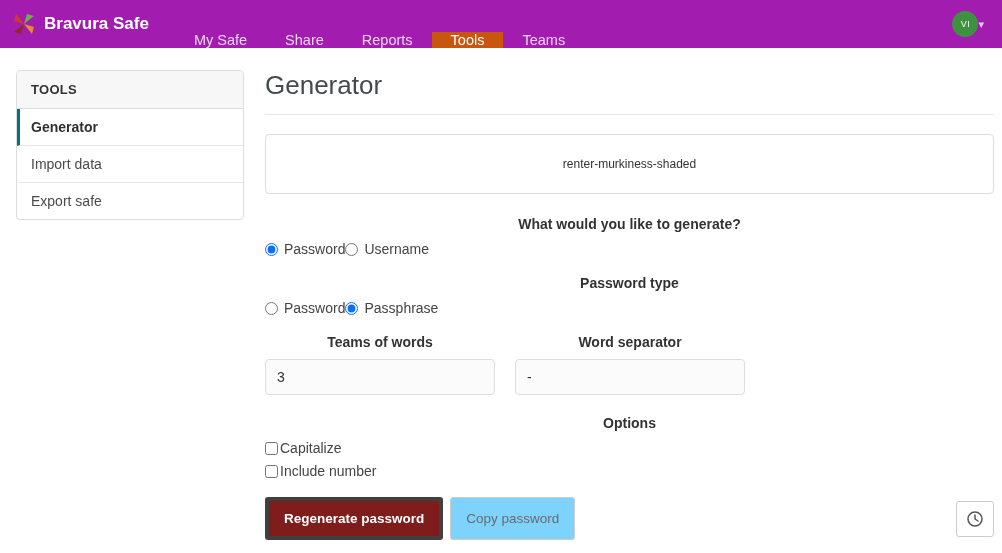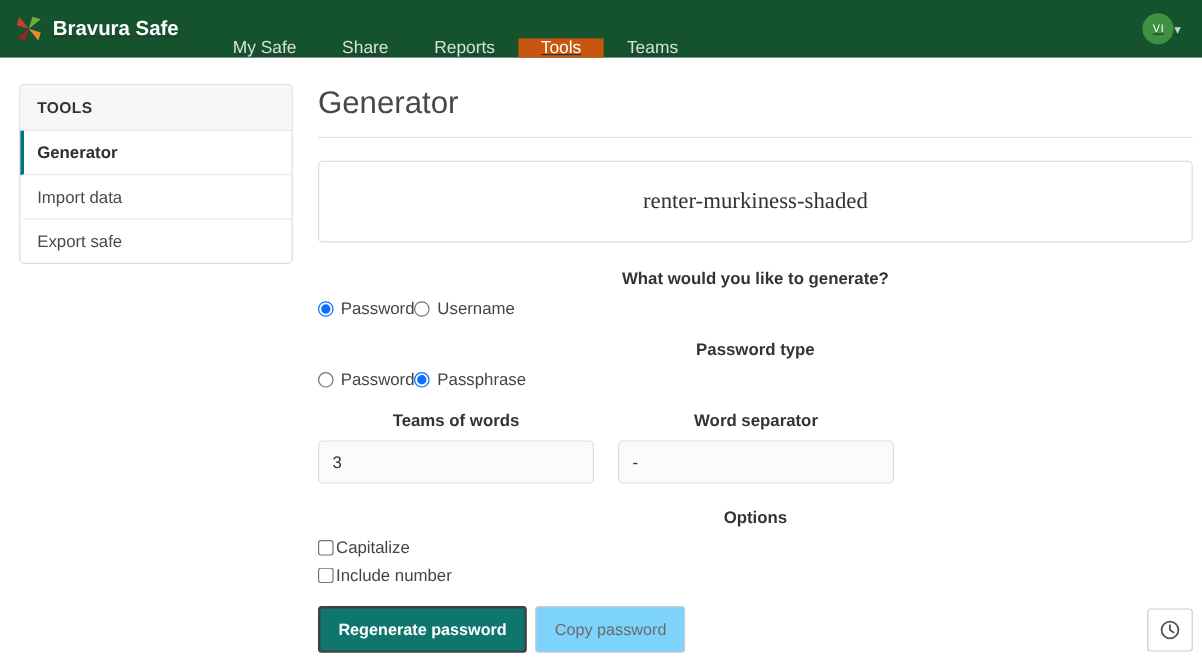--- a/index.html
+++ b/index.html
@@ -7,25 +7,24 @@
   body {
     font-family: "Liberation Sans", sans-serif;
     background: #ffffff;
     color: #333;
     overflow: hidden;
   }
 
   
   .topnav {
     height: 48px;
-    background: #14532d;
+    background: #a21caf;
     display: flex;
     align-items: stretch;
     padding-left: 12px;
-    text-decoration: underline;
   }
   .brand {
     display: flex;
     align-items: center;
     gap: 8px;
     color: #fff;
     font-weight: 700;
     font-size: 17px;
     margin-right: 26px;
     cursor: pointer;
@@ -113,22 +112,22 @@
     color: #454a4d;
     padding-bottom: 13px;
     border-bottom: 1px solid #e5e5e5;
     margin-bottom: 19px;
   }
   .generated-box {
     border: 1px solid #ddd;
     border-radius: 4px;
     padding: 22px 10px;
     text-align: center;
-    font-family: Liberation Serif, serif;
-    font-size: 19px;
+    font-family: Liberation Sans, sans-serif;
+    font-size: 12px;
     color: #333;
     margin-bottom: 22px;
   }
   .field-label {
     font-size: 14px;
     font-weight: 600;
     color: #333;
     margin-bottom: 9px;
     text-align: center;
   }
@@ -179,22 +178,22 @@
   }
   .actions-left { display: flex; gap: 7px; }
   .btn {
     font-family: "Liberation Sans", sans-serif;
     font-size: 13.5px;
     border-radius: 3px;
     padding: 10px 15px;
     cursor: pointer;
   }
   .btn-primary {
-    background: #0f766e;
-    border: 2px solid #404040;
+    background: #7f1d1d;
+    border: 4px solid #404040;
     color: #fff;
     font-weight: 700;
   }
   .btn-secondary {
     background: #7dd3fc;
     border: 1px solid #ccc;
     color: #6b6b6b;
   }
   .btn-icon {
     width: 38px; height: 36px;

